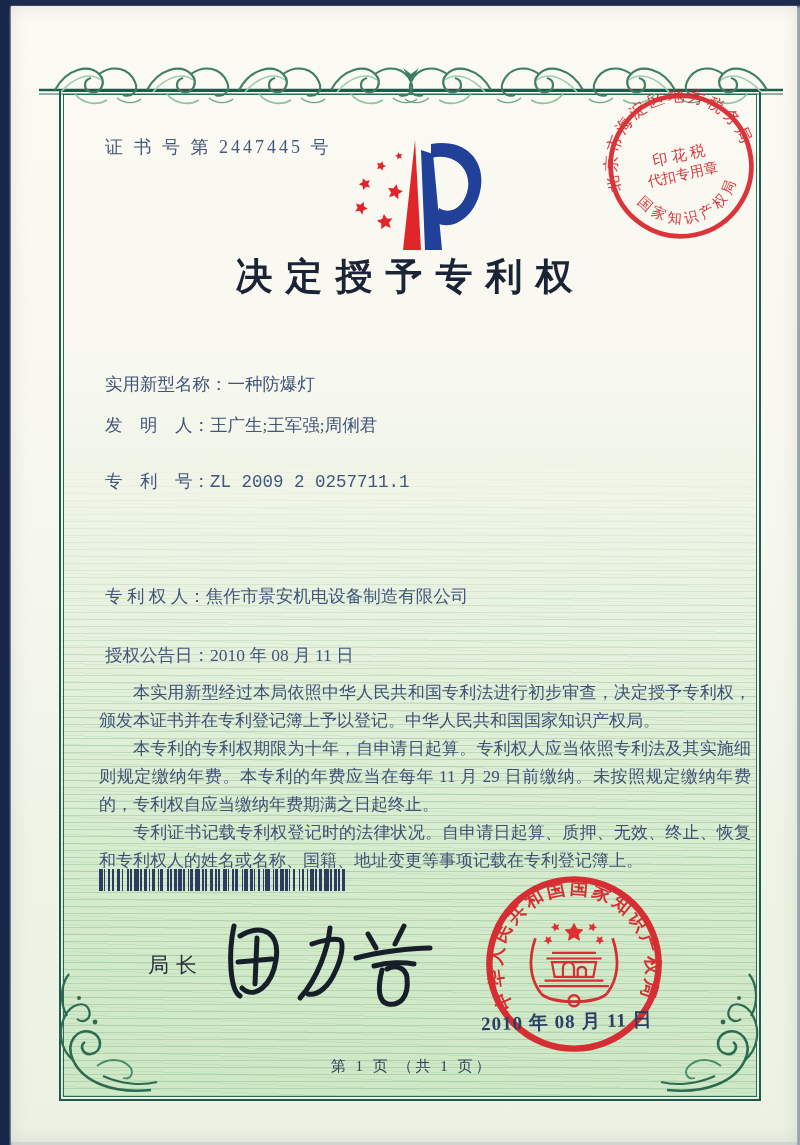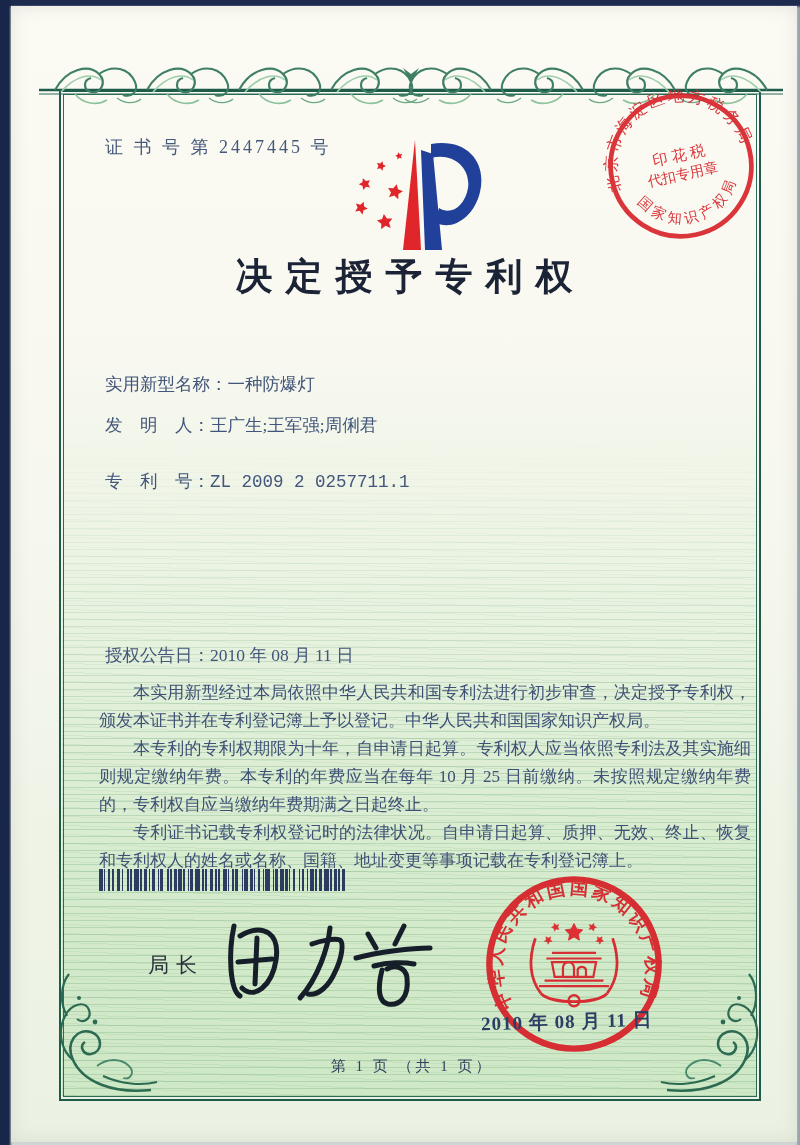--- a/index.html
+++ b/index.html
@@ -143,25 +143,26 @@
       </text>
       <text x="80" y="74" text-anchor="middle" font-size="16" fill="#d7252b">印 花 税</text>
       <text x="80" y="94" text-anchor="middle" font-size="15" fill="#d7252b">代扣专用章</text>
     </svg>
 
     <div class="title">决定授予专利权</div>
 
     <div class="field f0"><span>实用新型名称：</span><span>一种防爆灯</span></div>
     <div class="field f1"><span>发　明　人：</span><span>王广生;王军强;周俐君</span></div>
     <div class="field f2"><span>专　利　号：</span><span>ZL 2009 2 0257711.1</span></div>
+    <div class="field f4"><span>专 利 权 人：</span><span>焦作市景安机电设备制造有限公司</span></div>
     <div class="field f5"><span>授权公告日：</span><span>2010 年 08 月 11 日</span></div>
 
     <div class="paras">
       <p>本实用新型经过本局依照中华人民共和国专利法进行初步审查，决定授予专利权，颁发本证书并在专利登记簿上予以登记。中华人民共和国国家知识产权局。</p>
-      <p>本专利的专利权期限为十年，自申请日起算。专利权人应当依照专利法及其实施细则规定缴纳年费。本专利的年费应当在每年 10 月 25 日前缴纳。未按照规定缴纳年费的，专利权自应当缴纳年费期满之日起终止。</p>
+      <p>本专利的专利权期限为十年，自申请日起算。专利权人应当依照专利法及其实施细则规定缴纳年费。本专利的年费应当在每年 11 月 29 日前缴纳。未按照规定缴纳年费的，专利权自应当缴纳年费期满之日起终止。</p>
       <p>专利证书记载专利权登记时的法律状况。自申请日起算、质押、无效、终止、恢复和专利权人的姓名或名称、国籍、地址变更等事项记载在专利登记簿上。</p>
     </div>
 
     <div class="barcode">
         <span class="bar" style="width: 3.75px;"></span>
         <span style="width: 1.25px;"></span>
         <span class="bar" style="width: 1.25px;"></span>
         <span style="width: 2.5px;"></span>
         <span class="bar" style="width: 2.5px;"></span>
         <span style="width: 1.25px;"></span>

